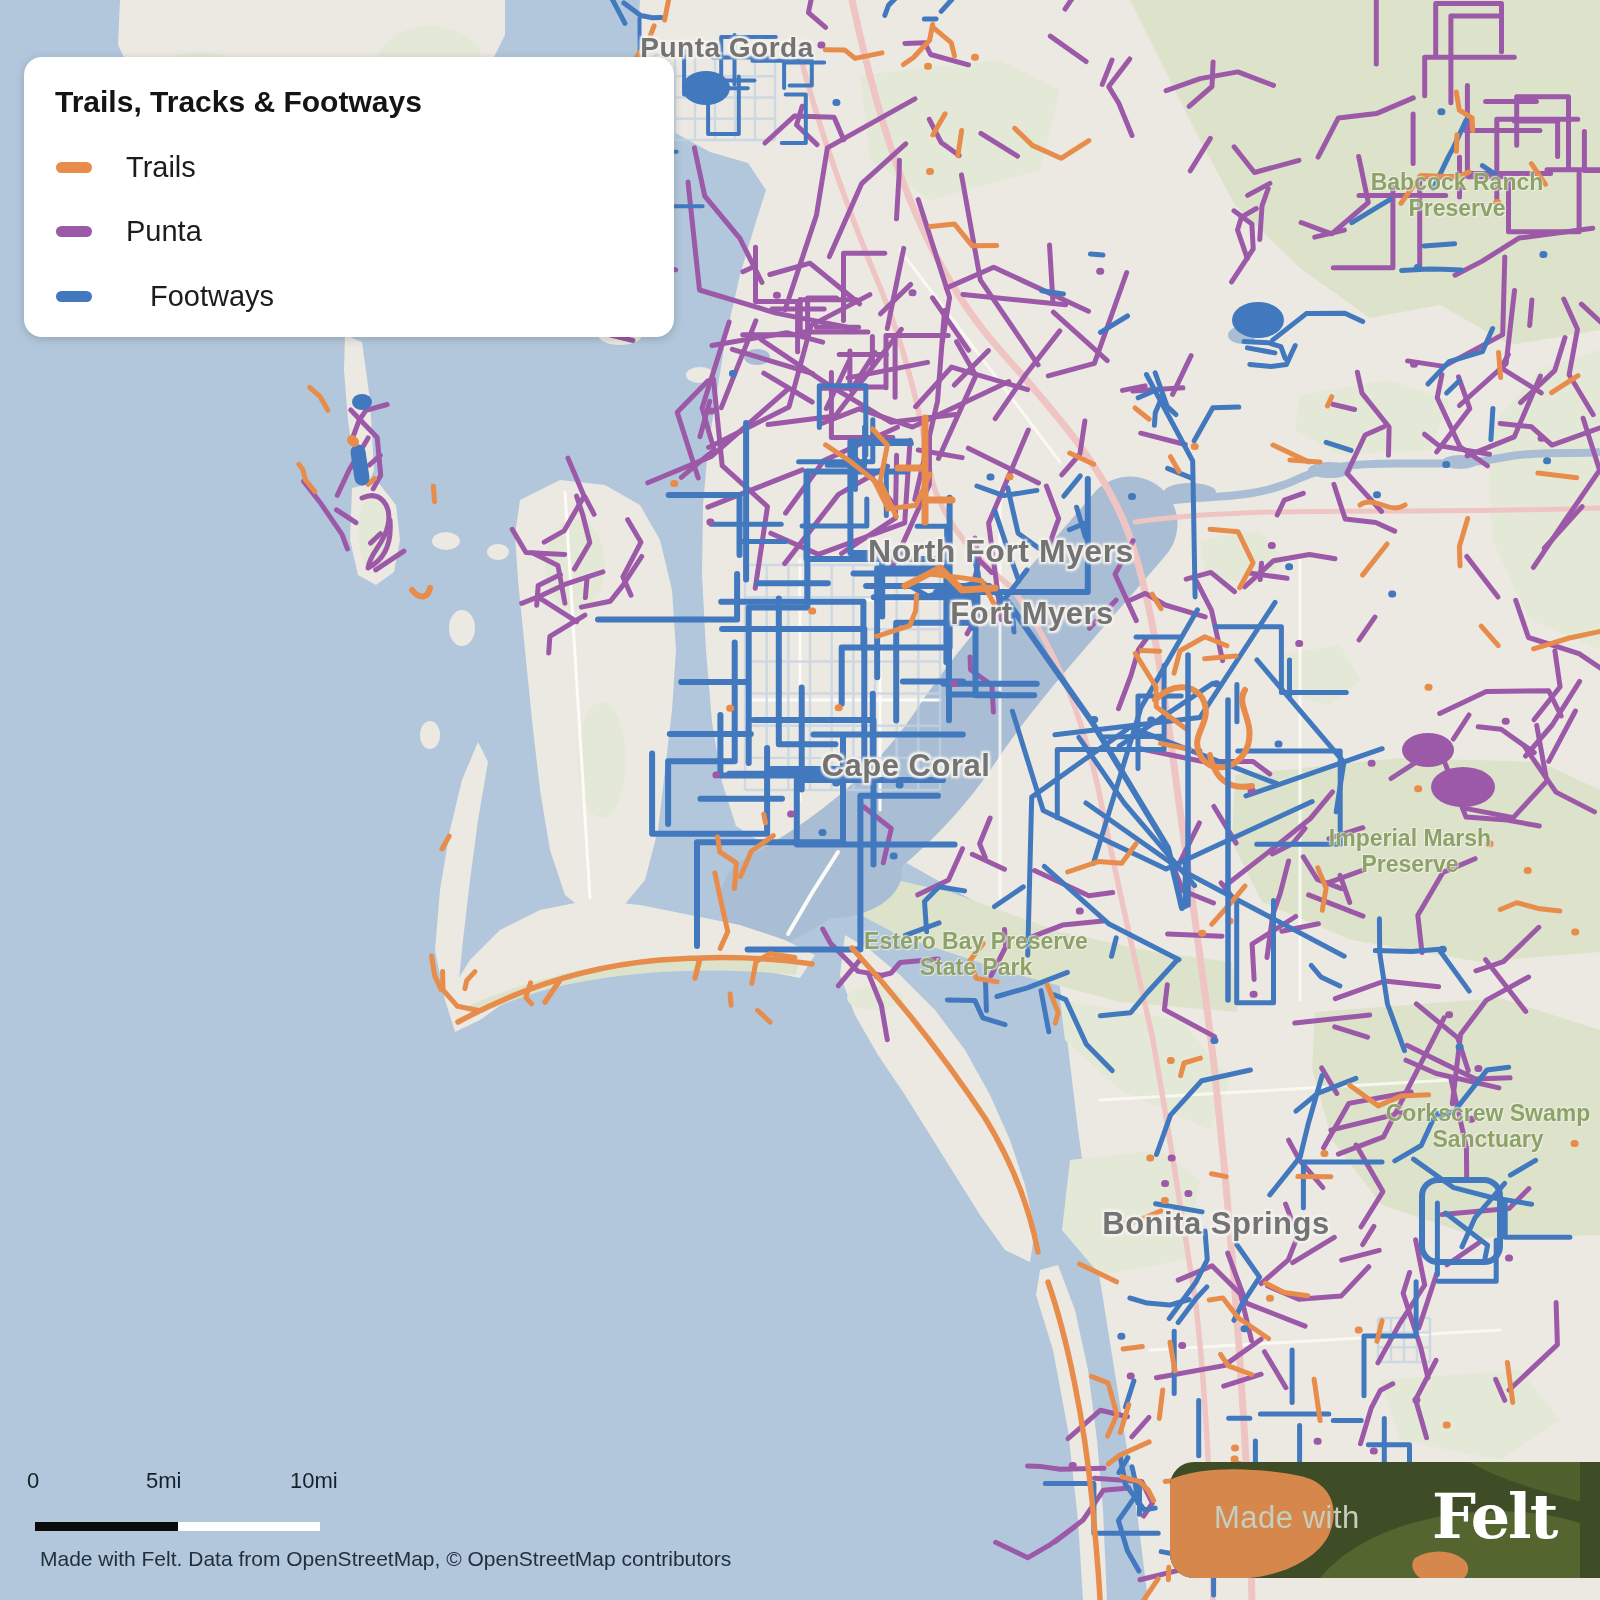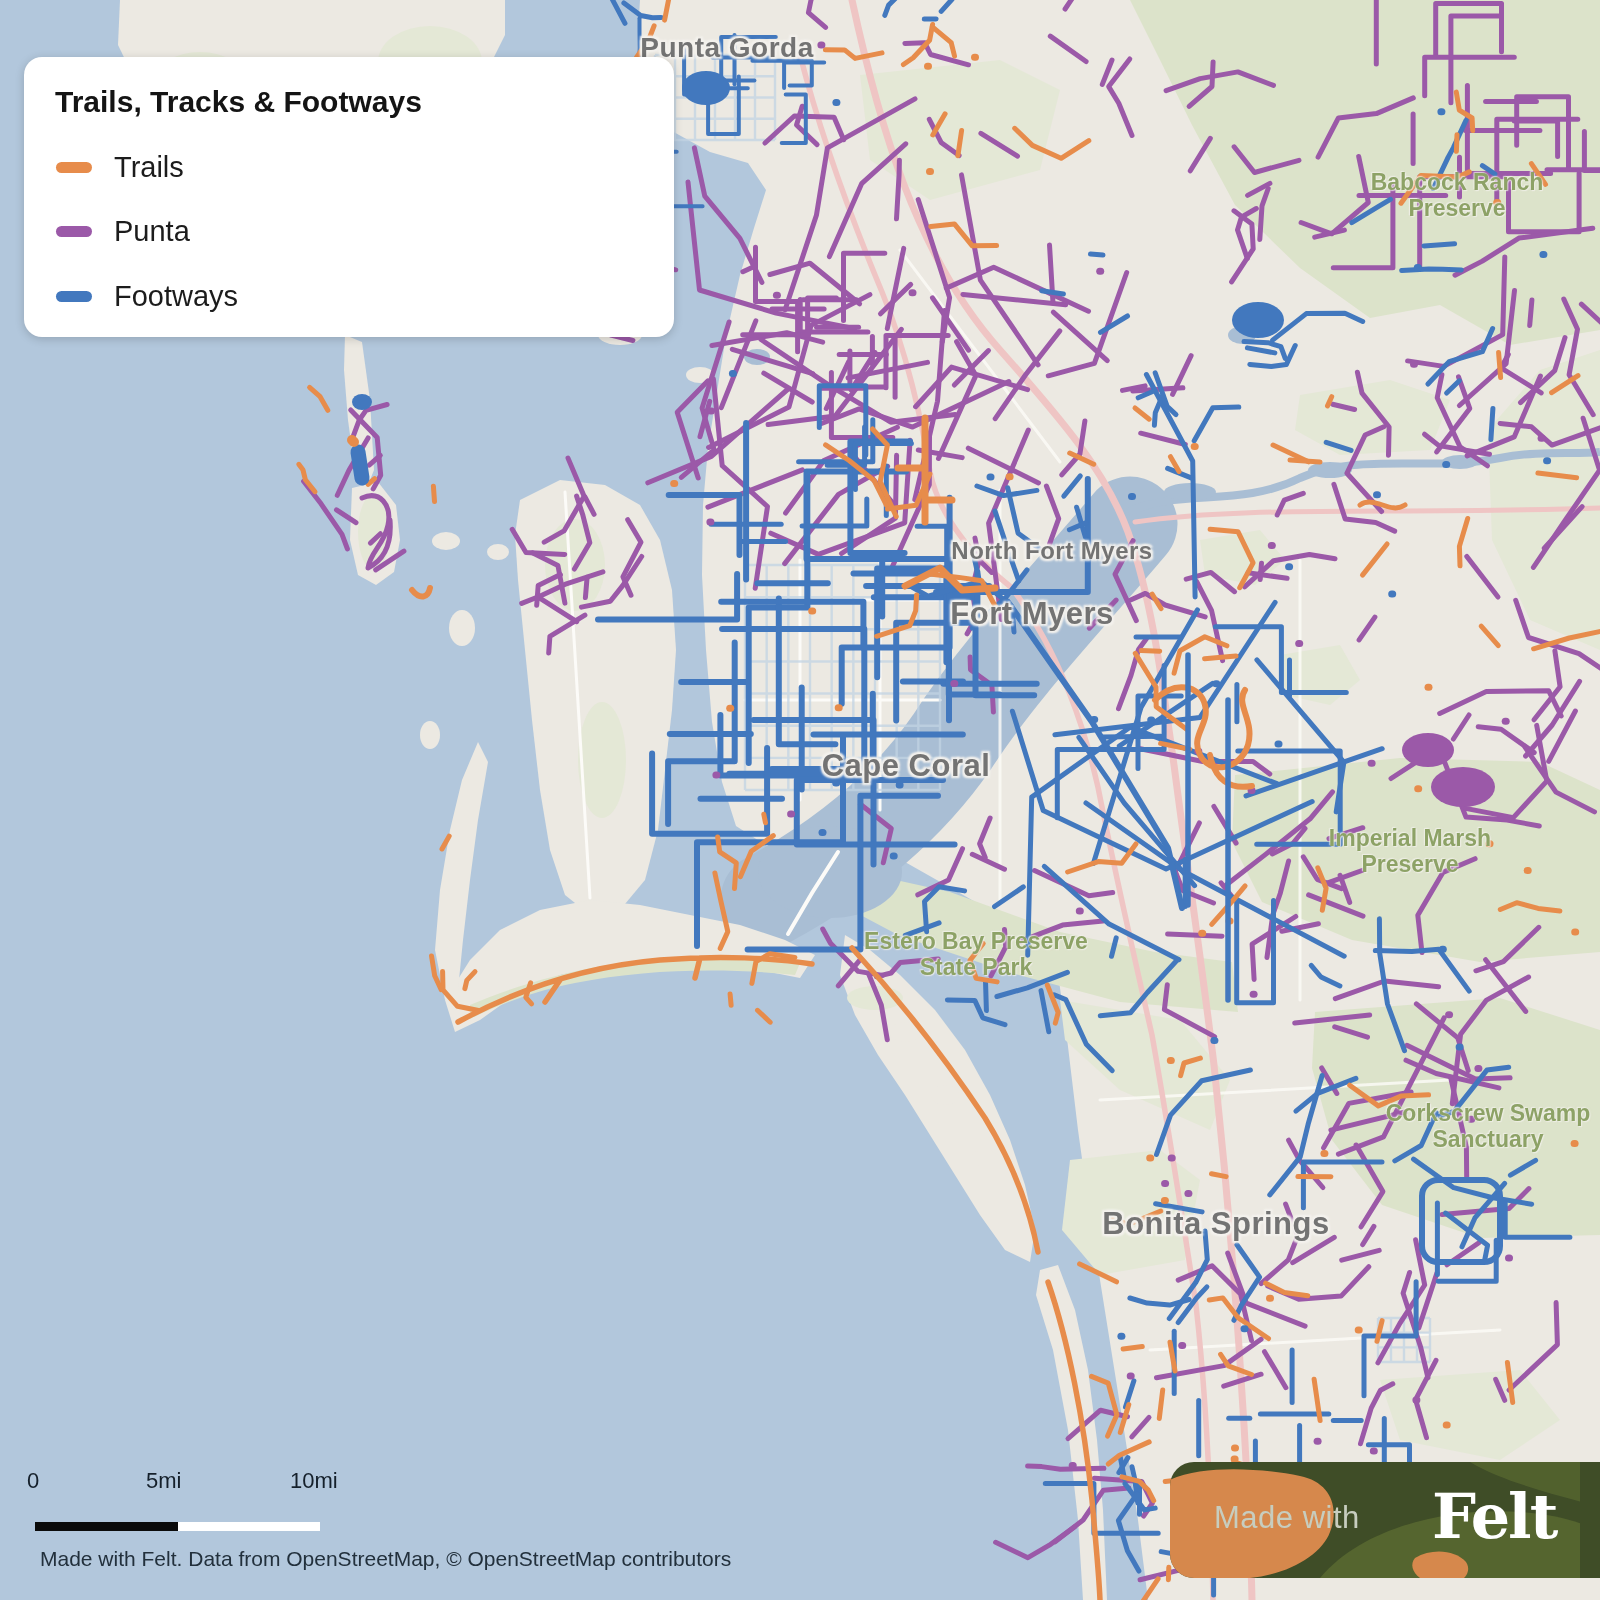--- a/index.html
+++ b/index.html
@@ -13,23 +13,23 @@
     text-shadow:-2px -2px 2px #f4f2ee,2px -2px 2px #f4f2ee,-2px 2px 2px #f4f2ee,2px 2px 2px #f4f2ee,0 0 4px #f4f2ee;}
   .area-label{position:absolute;transform:translate(-50%,-50%);color:#8da266;
     font-weight:bold;font-size:23px;line-height:26px;text-align:center;white-space:nowrap;
     text-shadow:-1px -1px 1px rgba(244,242,238,.7),1px 1px 1px rgba(244,242,238,.7),0 0 3px rgba(244,242,238,.7);}
 
   
   .legend{position:absolute;left:24px;top:57px;width:650px;height:280px;background:#ffffff;
     border-radius:18px;box-shadow:0 2px 10px rgba(0,0,0,.18);}
   .legend-title{position:absolute;left:31px;top:28px;font-size:30px;font-weight:bold;color:#141414;}
   .legend-row{position:absolute;left:0;width:100%;height:40px;display:flex;align-items:center;}
-  .legend-row.r0{top:90px;} .legend-row.r1{top:154px;} .legend-row.r2{top:219px;}
+  .legend-row.r0{top:90px;} .legend-row.r1{top:154px;} .legend-row.r2{top:219px;gap:24px;}
   .swatch{display:inline-block;width:36px;height:11px;border-radius:6px;margin-left:32px;}
-  .legend-label{margin-left:22px;font-size:29px;color:#1c1c1c;}
+  .legend-label{margin-left:34px;font-size:29px;color:#1c1c1c;}
 
   
   .scalebar{position:absolute;left:0;top:0;}
   .tick{position:absolute;font-size:22px;color:#15202b;top:1468px;}
   .tick.t0{left:27px;} .tick.t1{left:146px;} .tick.t2{left:290px;}
   .bar-black{position:absolute;left:35px;top:1522px;width:143px;height:9px;background:#0b0b0b;}
   .bar-white{position:absolute;left:178px;top:1522px;width:142px;height:9px;background:#ffffff;}
 
   .attribution{position:absolute;left:40px;top:1547px;font-size:21px;color:#22303c;}
 
@@ -745,21 +745,21 @@
       <path d="M 358,452 L 362,478" stroke="#4278BE" stroke-width="15"></path>
       <ellipse cx="1428" cy="750" rx="26" ry="17" fill="#9B59A8"></ellipse>
       <ellipse cx="1463" cy="787" rx="32" ry="20" fill="#9B59A8"></ellipse>
       <path d="M 362,498 C 380,490 392,505 388,525 C 384,545 370,552 368,568 C 384,560 392,545 390,520" stroke="#9B59A8" stroke-width="5"></path>
       <path d="M 352,440 L 354,442" stroke="#E78C4B" stroke-width="10"></path>
       <path d="M 412,590 C 420,600 428,598 430,588" stroke="#E78C4B" stroke-width="6"></path>
     </g>
   </svg>
 
   <div class="city-label" style="left:727px;top:48px;font-size:28px">Punta Gorda</div>
-  <div class="city-label" style="left:1052px;top:551px;font-size:24px">North Fort Myers</div>
+  <div class="city-label" style="left:1001px;top:551px;font-size:32px">North Fort Myers</div>
   <div class="city-label" style="left:1032px;top:614px;font-size:31px">Fort Myers</div>
   <div class="city-label" style="left:906px;top:766px;font-size:31px">Cape Coral</div>
   <div class="city-label" style="left:1216px;top:1224px;font-size:31px">Bonita Springs</div>
 
   <div class="area-label" style="left:1457px;top:195px">
     <div>Babcock Ranch</div>
     <div>Preserve</div>
   </div>
   <div class="area-label" style="left:1410px;top:851px">
     <div>Imperial Marsh</div>

